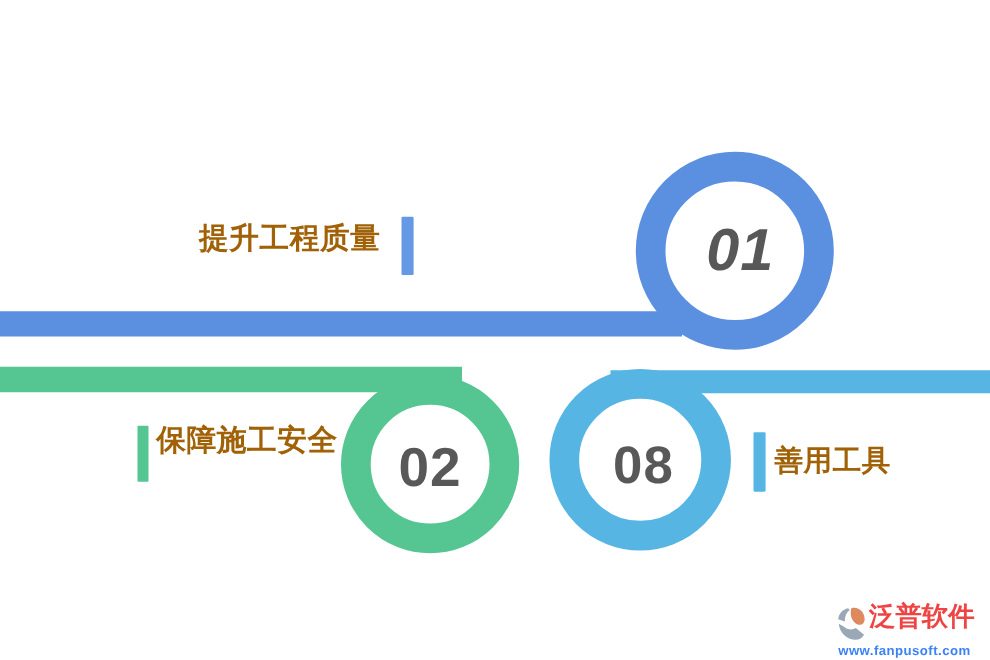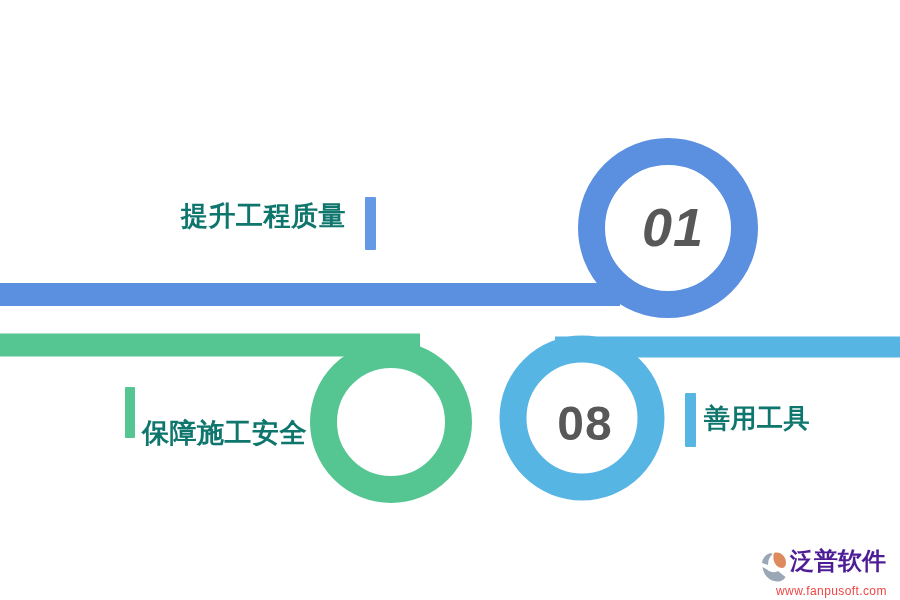--- a/index.html
+++ b/index.html
@@ -18,27 +18,27 @@
   .loops-svg {
     position: absolute;
     left: 0; top: 0;
     width: 900px; height: 600px;
     display: block;
   }
   .label {
     position: absolute;
     font-size: 27px;
     font-weight: 700;
-    color: #0f766e;
+    color: #a16207;
     letter-spacing: 0.5px;
     white-space: nowrap;
     line-height: 28px;
   }
   .label-1 { left: 181px; top: 202px; }
-  .label-2 { left: 142px; top: 419px; }
+  .label-2 { left: 142px; top: 386px; }
   .label-3 { left: 704px; top: 404px; font-size: 26px; }
   .accent-bar {
     position: absolute;
     border-radius: 1px;
   }
   .bar-1 { left: 365px; top: 197px; width: 11px; height: 53px; background: #6598E5; }
   .bar-2 { left: 125px; top: 387px; width: 10px; height: 51px; background: #55C691; }
   .bar-3 { left: 685px; top: 393px; width: 11px; height: 54px; background: #57B5E4; }
   .num {
     position: absolute;
@@ -62,32 +62,32 @@
     align-items: flex-start;
   }
   .logo-icon-svg {
     width: 28px; height: 32px;
     margin-top: 3px;
     flex: 0 0 auto;
   }
   .logo-name {
     font-size: 24px;
     font-weight: 700;
-    color: #4c1d95;
+    color: #ef4444;
     line-height: 26px;
     margin-left: 2px;
     white-space: nowrap;
   }
   .logo-url {
     font-size: 12px;
-    font-weight: 400;
-    color: #ef4444;
+    font-weight: 700;
+    color: #3b82f6;
     letter-spacing: 0.4px;
     margin-top: 1px;
-    margin-left: 16px;
+    margin-left: 2px;
     white-space: nowrap;
   }
 </style>
 </head>
 <body>
 
 <div class="canvas">
 
   <svg class="loops-svg" viewBox="0 0 900 600" aria-hidden="true">
 
@@ -103,20 +103,21 @@
 
   <div class="label label-1">提升工程质量</div>
   <div class="label label-2">保障施工安全</div>
   <div class="label label-3">善用工具</div>
 
   <div class="accent-bar bar-1"></div>
   <div class="accent-bar bar-2"></div>
   <div class="accent-bar bar-3"></div>
 
   <div class="num num-1">01</div>
+  <div class="num num-2">02</div>
   <div class="num num-3">08</div>
 
   <div class="logo">
     <div class="logo-row">
       <svg class="logo-icon-svg" viewBox="0 0 28 32" aria-hidden="true">
         <path d="M11 2 C6 3 2.5 7 2 12 L8 14 C8 9 9.5 5.5 12.5 3.5 Z" fill="#9AA7B7"></path>
         <path d="M14 2 C20 0 26 5 26 12 C26 15 24 17 22 17 C18 17 14 13 13.5 8 C13.3 5.5 13.5 3 14 2 Z" fill="#DE8A5E"></path>
         <path d="M2.5 16 C3.5 24 9 30 17 30.5 C21 30.7 24 29 25.5 26 L18 20 C15 22 10 21.5 7 18.5 Z" fill="#9AA7B7"></path>
       </svg>
       <div class="logo-name">泛普软件</div>

